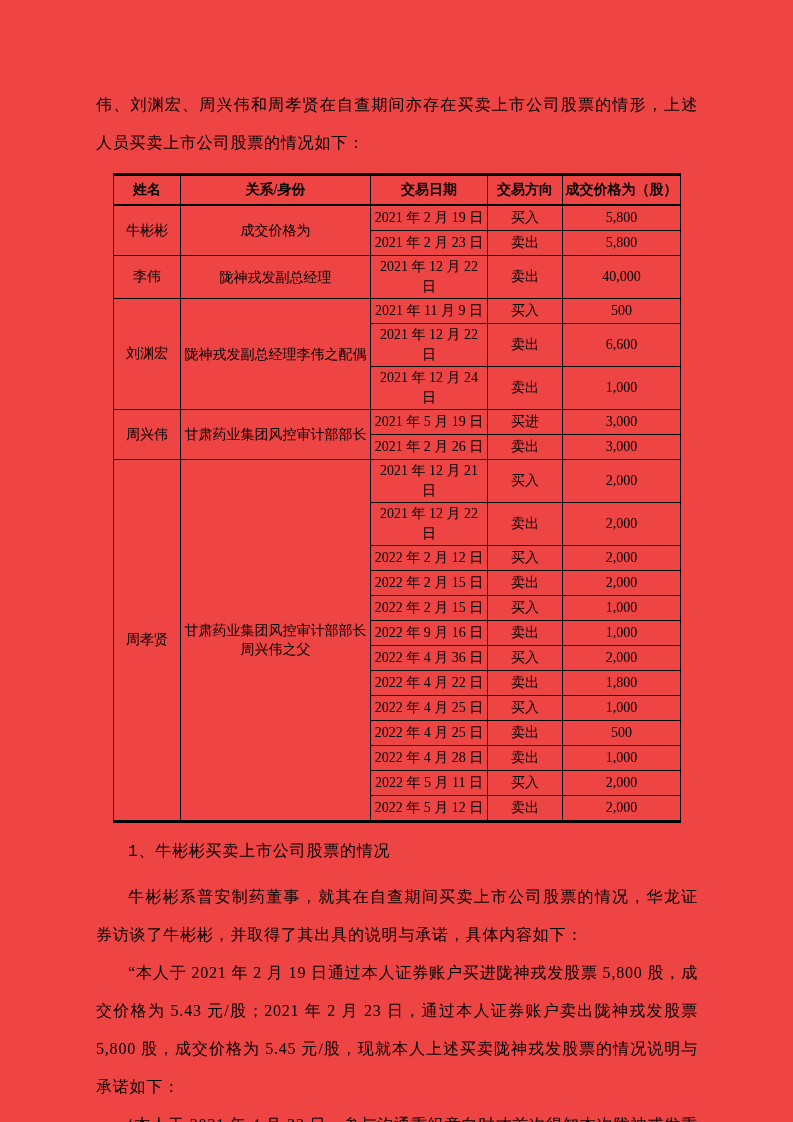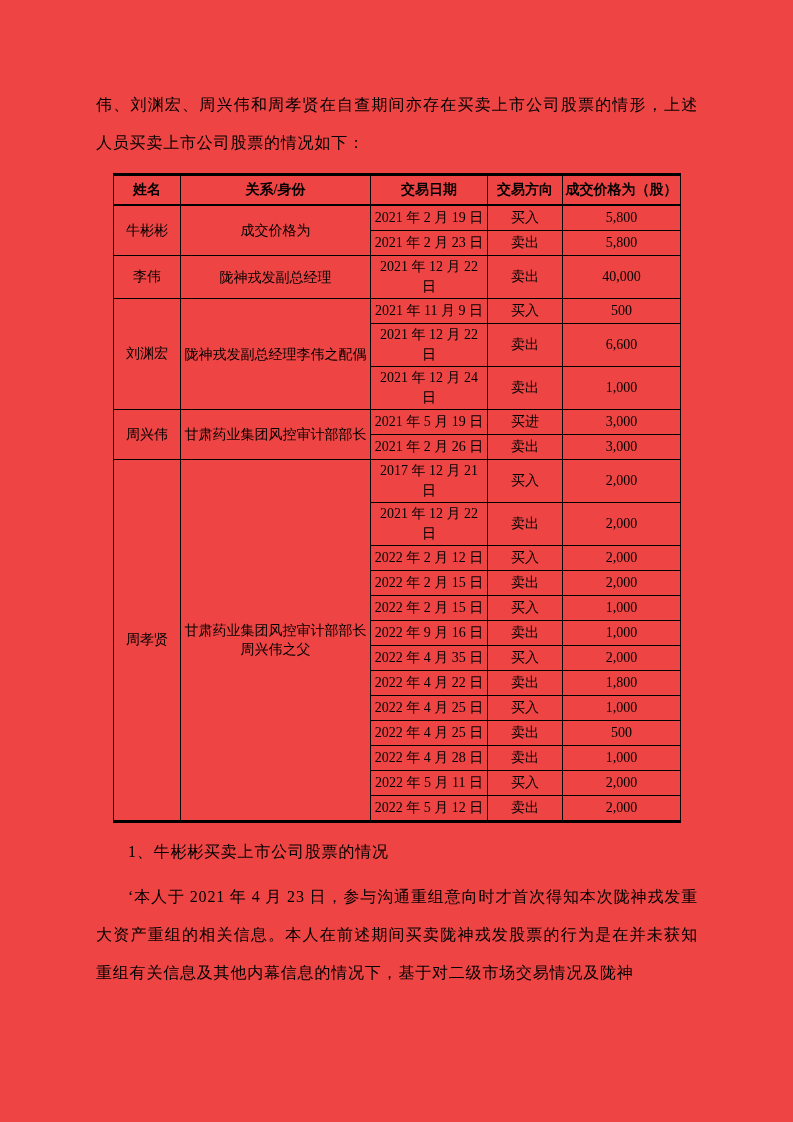--- a/index.html
+++ b/index.html
@@ -25,20 +25,21 @@
     line-height: 38px;
     text-align: justify;
     letter-spacing: 0.8px;
     text-indent: 2em;
   }
   .para.no-indent {
     text-indent: 0;
   }
   .para.heading {
     margin-bottom: 7px;
+    font-family: Liberation Mono, monospace;
   }
   table.trades {
     width: 567px;
     margin: 11px auto 10px auto;
     border-collapse: collapse;
     table-layout: fixed;
     font-size: 14px;
     color: #000;
   }
   table.trades col.c-name     { width: 67px; }
@@ -137,21 +138,21 @@
           <td>3,000</td>
         </tr>
         <tr>
           <td>2021 年 2 月 26 日</td>
           <td>卖出</td>
           <td>3,000</td>
         </tr>
         <tr>
           <td rowspan="13">周孝贤</td>
           <td rowspan="13" class="relation-cell">甘肃药业集团风控审计部部长周兴伟之父</td>
-          <td>2017 年 12 月 21 日</td>
+          <td>2021 年 12 月 21 日</td>
           <td>买入</td>
           <td>2,000</td>
         </tr>
         <tr>
           <td>2021 年 12 月 22 日</td>
           <td>卖出</td>
           <td>2,000</td>
         </tr>
         <tr>
           <td>2022 年 2 月 12 日</td>
@@ -167,21 +168,21 @@
           <td>2022 年 2 月 15 日</td>
           <td>买入</td>
           <td>1,000</td>
         </tr>
         <tr>
           <td>2022 年 9 月 16 日</td>
           <td>卖出</td>
           <td>1,000</td>
         </tr>
         <tr>
-          <td>2022 年 4 月 35 日</td>
+          <td>2022 年 4 月 36 日</td>
           <td>买入</td>
           <td>2,000</td>
         </tr>
         <tr>
           <td>2022 年 4 月 22 日</td>
           <td>卖出</td>
           <td>1,800</td>
         </tr>
         <tr>
           <td>2022 年 4 月 25 日</td>
@@ -206,17 +207,19 @@
         <tr>
           <td>2022 年 5 月 12 日</td>
           <td>卖出</td>
           <td>2,000</td>
         </tr>
       </tbody>
   </table>
 
   <p class="para heading">1、牛彬彬买卖上市公司股票的情况</p>
 
-
+  <p class="para">牛彬彬系普安制药董事，就其在自查期间买卖上市公司股票的情况，华龙证券访谈了牛彬彬，并取得了其出具的说明与承诺，具体内容如下：</p>
+
+  <p class="para">“本人于 2021 年 2 月 19 日通过本人证券账户买进陇神戎发股票 5,800 股，成交价格为 5.43 元/股；2021 年 2 月 23 日，通过本人证券账户卖出陇神戎发股票 5,800 股，成交价格为 5.45 元/股，现就本人上述买卖陇神戎发股票的情况说明与承诺如下：</p>
 
   <p class="para">‘本人于 2021 年 4 月 23 日，参与沟通重组意向时才首次得知本次陇神戎发重大资产重组的相关信息。本人在前述期间买卖陇神戎发股票的行为是在并未获知重组有关信息及其他内幕信息的情况下，基于对二级市场交易情况及陇神</p>
 
 </div>
 
 </body></html>

